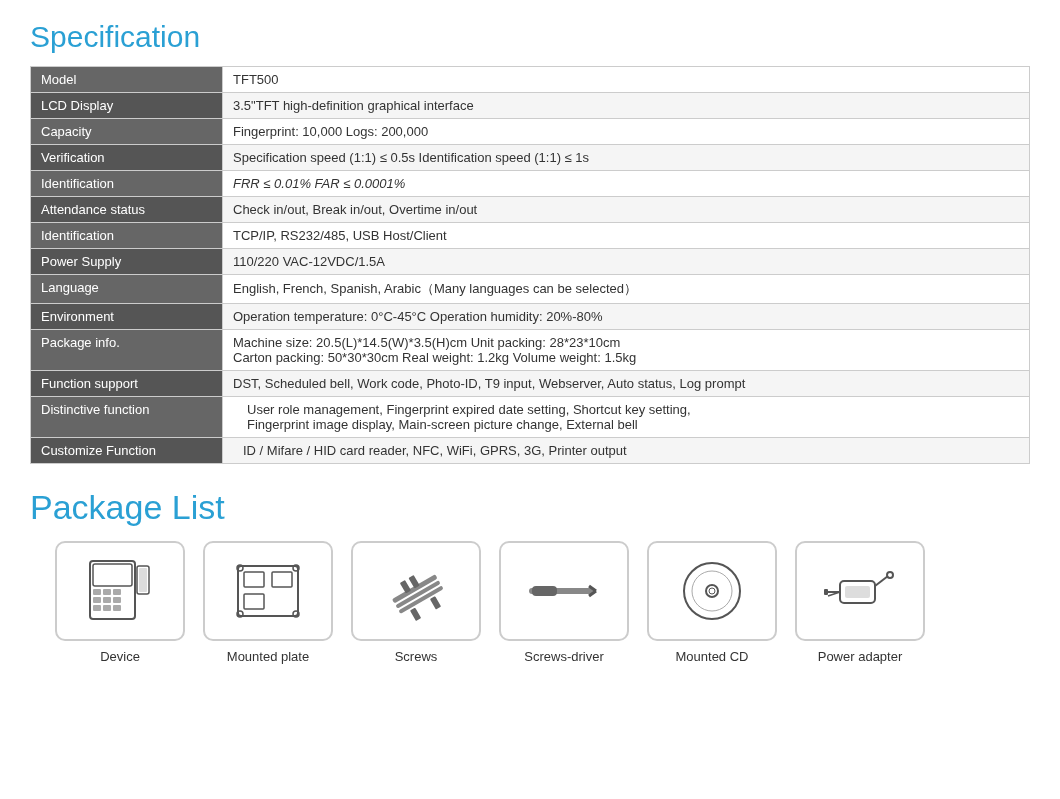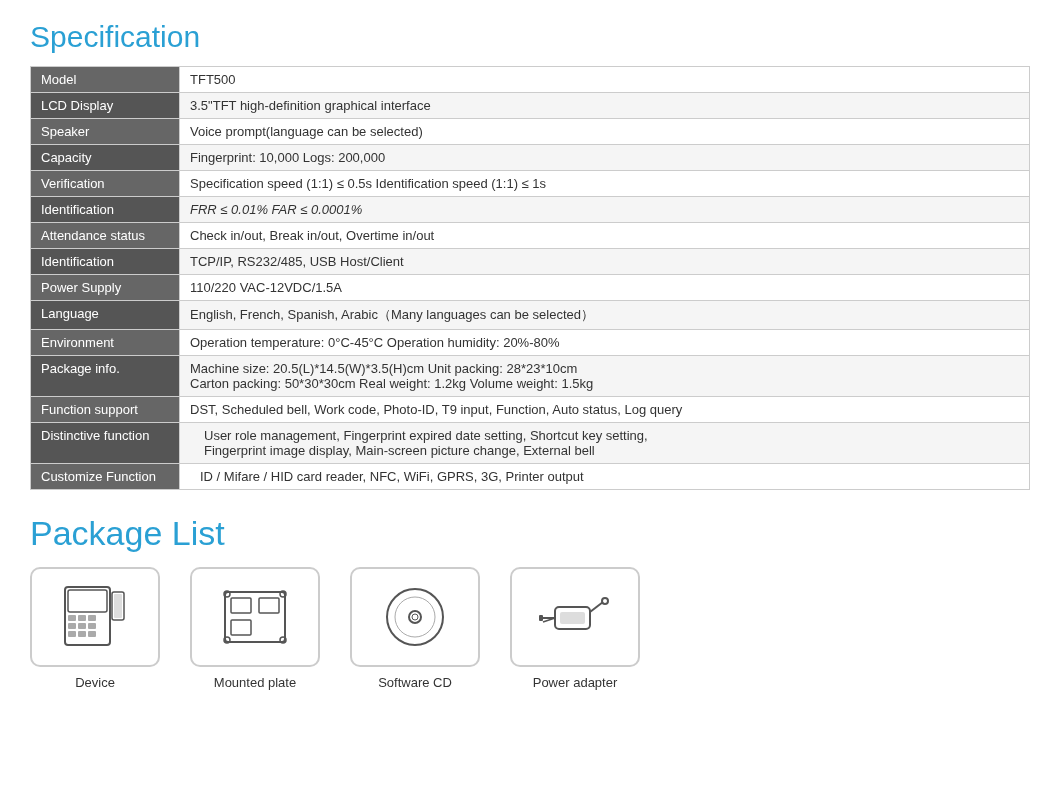--- a/index.html
+++ b/index.html
@@ -22,21 +22,21 @@
       margin-bottom: 24px;
     }
     .spec-table tr td {
       padding: 5px 10px;
       vertical-align: top;
       border: 1px solid #ccc;
     }
     .spec-table tr td:first-child {
       background-color: #666;
       color: #fff;
-      width: 149px;
+      width: 192px;
       font-weight: normal;
       white-space: nowrap;
     }
     .spec-table tr:nth-child(odd) td:first-child {
       background-color: #666;
     }
     .spec-table tr:nth-child(even) td:first-child {
       background-color: #555;
     }
     .spec-table tr td:last-child {
@@ -47,21 +47,22 @@
       background-color: #f5f5f5;
     }
     h2.package-title {
       font-size: 34px;
       color: #2aa0d4;
       font-weight: normal;
       margin-bottom: 14px;
     }
     .package-list {
       display: flex;
-      gap: 30px;
+      gap: 18px;
+      margin-left: 25px;
     }
     .package-item {
       display: flex;
       flex-direction: column;
       align-items: center;
       gap: 8px;
     }
     .package-icon-box {
       width: 130px;
       height: 100px;
@@ -98,24 +99,20 @@
   <tbody id="spec-body">
       <tr>
         <td>Model</td>
         <td style="white-space: pre-line;">TFT500</td>
       </tr>
       <tr>
         <td>LCD Display</td>
         <td style="white-space: pre-line;">3.5"TFT high-definition graphical interface</td>
       </tr>
       <tr>
-        <td>Speaker</td>
-        <td style="white-space: pre-line;">Voice prompt(language can be selected)</td>
-      </tr>
-      <tr>
         <td>Capacity</td>
         <td style="white-space: pre-line;">Fingerprint: 10,000      Logs: 200,000</td>
       </tr>
       <tr>
         <td>Verification</td>
         <td style="white-space: pre-line;">Specification speed (1:1) ≤ 0.5s       Identification speed (1:1) ≤ 1s</td>
       </tr>
       <tr>
         <td>Identification</td>
         <td style="white-space: pre-line; font-style: italic;">FRR ≤ 0.01%   FAR ≤ 0.0001%</td>
@@ -140,21 +137,21 @@
         <td>Environment</td>
         <td style="white-space: pre-line;">Operation temperature: 0°C-45°C       Operation humidity: 20%-80%</td>
       </tr>
       <tr>
         <td>Package info.</td>
         <td style="white-space: pre-line;">Machine size: 20.5(L)*14.5(W)*3.5(H)cm      Unit packing: 28*23*10cm
 Carton packing: 50*30*30cm    Real weight: 1.2kg     Volume weight: 1.5kg</td>
       </tr>
       <tr>
         <td>Function support</td>
-        <td style="white-space: pre-line;">DST, Scheduled bell, Work code, Photo-ID, T9 input, Function, Auto status, Log query</td>
+        <td style="white-space: pre-line;">DST, Scheduled bell, Work code, Photo-ID, T9 input, Webserver, Auto status, Log prompt</td>
       </tr>
       <tr>
         <td>Distinctive function</td>
         <td style="white-space: pre-line; padding-left: 24px;">User role management, Fingerprint expired date setting, Shortcut key setting,
 Fingerprint image display, Main-screen picture change, External bell</td>
       </tr>
       <tr>
         <td>Customize Function</td>
         <td style="white-space: pre-line; padding-left: 20px;">ID / Mifare / HID card reader, NFC, WiFi, GPRS, 3G, Printer output</td>
       </tr>
@@ -193,29 +190,56 @@
         <rect x="16" y="38" width="20" height="15" rx="1" fill="none" stroke="#555" stroke-width="1.5"></rect>
         <circle cx="12" cy="12" r="3" fill="none" stroke="#555" stroke-width="1.5"></circle>
         <circle cx="68" cy="12" r="3" fill="none" stroke="#555" stroke-width="1.5"></circle>
         <circle cx="12" cy="58" r="3" fill="none" stroke="#555" stroke-width="1.5"></circle>
         <circle cx="68" cy="58" r="3" fill="none" stroke="#555" stroke-width="1.5"></circle>
       </svg>
       </div>
       <div class="package-label">Mounted plate</div>
     </div>
     <div class="package-item">
+      <div class="package-icon-box icon-screws">
+        <svg viewBox="0 0 80 70" xmlns="http://www.w3.org/2000/svg">
+        <g transform="rotate(-30,40,35)">
+          <rect x="15" y="30" width="50" height="5" rx="2" fill="#888"></rect>
+          <rect x="15" y="37" width="50" height="4" rx="2" fill="#888"></rect>
+          <rect x="15" y="43" width="50" height="4" rx="2" fill="#888"></rect>
+          <rect x="30" y="20" width="6" height="12" rx="1" fill="#666"></rect>
+          <rect x="40" y="20" width="6" height="12" rx="1" fill="#666"></rect>
+          <rect x="25" y="49" width="6" height="12" rx="1" fill="#666"></rect>
+          <rect x="48" y="49" width="6" height="12" rx="1" fill="#666"></rect>
+        </g>
+      </svg>
+      </div>
+      <div class="package-label">Screws</div>
+    </div>
+    <div class="package-item">
+      <div class="package-icon-box icon-driver">
+        <svg viewBox="0 0 80 70" xmlns="http://www.w3.org/2000/svg">
+        <line x1="8" y1="35" x2="68" y2="35" stroke="#888" stroke-width="6" stroke-linecap="round"></line>
+        <line x1="65" y1="30" x2="72" y2="35" stroke="#555" stroke-width="3"></line>
+        <line x1="65" y1="40" x2="72" y2="35" stroke="#555" stroke-width="3"></line>
+        <rect x="8" y="30" width="25" height="10" rx="4" fill="#666"></rect>
+      </svg>
+      </div>
+      <div class="package-label">Screws-driver</div>
+    </div>
+    <div class="package-item">
       <div class="package-icon-box icon-cd">
         <svg viewBox="0 0 80 70" xmlns="http://www.w3.org/2000/svg">
         <circle cx="40" cy="35" r="28" fill="none" stroke="#555" stroke-width="2"></circle>
         <circle cx="40" cy="35" r="20" fill="none" stroke="#aaa" stroke-width="1"></circle>
         <circle cx="40" cy="35" r="6" fill="none" stroke="#555" stroke-width="2"></circle>
         <circle cx="40" cy="35" r="3" fill="#fff" stroke="#555" stroke-width="1"></circle>
       </svg>
       </div>
-      <div class="package-label">Software CD</div>
+      <div class="package-label">Mounted CD</div>
     </div>
     <div class="package-item">
       <div class="package-icon-box icon-adapter">
         <svg viewBox="0 0 80 70" xmlns="http://www.w3.org/2000/svg">
         <rect x="20" y="25" width="35" height="22" rx="4" fill="none" stroke="#555" stroke-width="2"></rect>
         <line x1="55" y1="30" x2="68" y2="20" stroke="#555" stroke-width="2"></line>
         <circle cx="70" cy="19" r="3" fill="none" stroke="#555" stroke-width="2"></circle>
         <line x1="20" y1="36" x2="8" y2="36" stroke="#555" stroke-width="2"></line>
         <rect x="4" y="33" width="4" height="6" rx="1" fill="#555"></rect>
         <line x1="20" y1="36" x2="8" y2="40" stroke="#555" stroke-width="1.5"></line>

